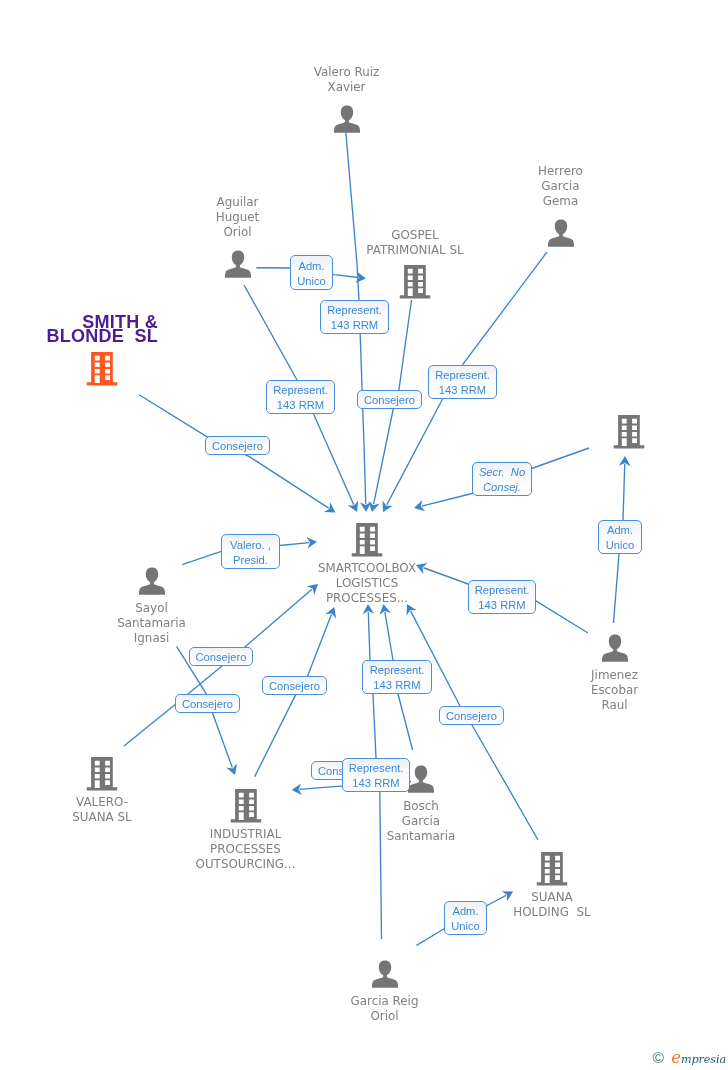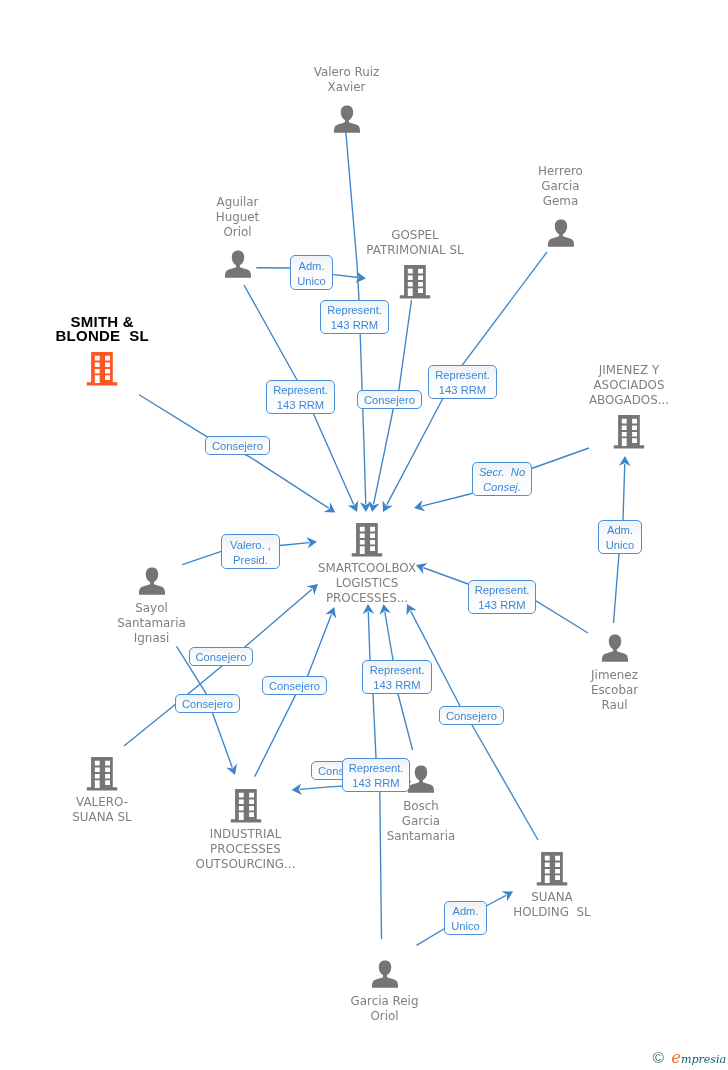--- a/index.html
+++ b/index.html
@@ -2,21 +2,21 @@
 <html><head>
 <meta charset="utf-8">
 <title>Relationship graph</title>
 <style>
   html,body{margin:0;padding:0;background:#fff;}
   body{width:728px;height:1070px;font-family:"Liberation Sans",sans-serif;position:relative;overflow:hidden;-webkit-font-smoothing:antialiased;}
   #stage{position:absolute;left:0;top:0;width:728px;height:1070px;}
   #edge-layer{position:absolute;left:0;top:0;width:728px;height:1070px;}
   .node{position:absolute;}
   .node-caption{position:absolute;left:50%;transform:translateX(-50%);text-align:center;color:#808080;font-family:"DejaVu Sans",sans-serif;font-size:11.9px;line-height:14.9px;white-space:pre;}
-  .node.is-focus .node-caption{font-family:"Liberation Sans",sans-serif;font-weight:bold;color:#000000;letter-spacing:.25px;font-size:15px;}
+  .node.is-focus .node-caption{font-family:"Liberation Sans",sans-serif;font-weight:bold;color:#4c1d95;letter-spacing:.25px;font-size:18px;text-align:right;}
   .node-icon{position:absolute;left:50%;transform:translateX(-50%);display:block;}
   .edge-label{position:absolute;border:1.3px solid #4a90d9;border-radius:5px;
     background:linear-gradient(180deg,#eef1f5 0%,#f7f9fb 35%,#fdfdfe 75%,#ffffff 100%);
     color:#3b88d6;font-family:"Liberation Sans",sans-serif;font-size:11.2px;line-height:14.6px;text-align:center;box-sizing:border-box;padding-top:2px;
     display:flex;flex-direction:column;align-items:center;justify-content:center;white-space:pre;}
   #watermark{position:absolute;right:2px;bottom:4px;display:flex;align-items:baseline;}
   #watermark .wm-c{color:#3d7283;font-size:15.5px;line-height:1;margin-right:7.5px;position:relative;top:0px;}
   #watermark .wm-brand{font-family:"DejaVu Serif",serif;font-style:italic;font-size:11.2px;line-height:1;color:#1c5d72;letter-spacing:-0.1px;}
   #watermark .wm-brand .wm-e{color:#f47321;font-size:16.5px;}
 </style>
@@ -113,23 +113,20 @@
             <path fill="#ffffff" d="M8.3 3.8 h4.9 v4.6 h-4.9 Z M8.3 10.4 h4.9 v4.6 h-4.9 Z M8.3 16.9 h4.9 v4.6 h-4.9 Z M18.6 3.8 h4.9 v4.6 h-4.9 Z M18.6 10.4 h4.9 v4.6 h-4.9 Z M18.6 16.9 h4.9 v4.6 h-4.9 Z M8.3 23.3 h4.9 v7.6 h-4.9 Z M18.6 23.3 h4.9 v4.6 h-4.9 Z "></path>
           </svg></span>
         <div class="node-caption" style="top: -37.1px;">GOSPEL
 PATRIMONIAL SL</div>
       </div>
       <div class="node" style="left: 569px; top: 415px; width: 120px; height: 34px;">
         <span class="node-icon" title="JIMENEZ Y ASOCIADOS ABOGADOS..." style="top: 0px; width: 31px; height: 34px;"><svg viewBox="0 0 31 34" width="31" height="34">
             <path fill="#757575" d="M4.6 0 H26.3 V30.2 H31 V33.6 H0 V30.2 H4.6 Z"></path>
             <path fill="#ffffff" d="M8.3 3.8 h4.9 v4.6 h-4.9 Z M8.3 10.4 h4.9 v4.6 h-4.9 Z M8.3 16.9 h4.9 v4.6 h-4.9 Z M18.6 3.8 h4.9 v4.6 h-4.9 Z M18.6 10.4 h4.9 v4.6 h-4.9 Z M18.6 16.9 h4.9 v4.6 h-4.9 Z M8.3 23.3 h4.9 v7.6 h-4.9 Z M18.6 23.3 h4.9 v4.6 h-4.9 Z "></path>
           </svg></span>
-        <div class="node-caption" style="top: -52px;">JIMENEZ Y
-ASOCIADOS
-ABOGADOS...</div>
       </div>
       <div class="node" style="left: 307px; top: 523px; width: 120px; height: 34px;">
         <span class="node-icon" title="SMARTCOOLBOX LOGISTICS PROCESSES..." style="top: 0px; width: 31px; height: 34px;"><svg viewBox="0 0 31 34" width="31" height="34">
             <path fill="#757575" d="M4.6 0 H26.3 V30.2 H31 V33.6 H0 V30.2 H4.6 Z"></path>
             <path fill="#ffffff" d="M8.3 3.8 h4.9 v4.6 h-4.9 Z M8.3 10.4 h4.9 v4.6 h-4.9 Z M8.3 16.9 h4.9 v4.6 h-4.9 Z M18.6 3.8 h4.9 v4.6 h-4.9 Z M18.6 10.4 h4.9 v4.6 h-4.9 Z M18.6 16.9 h4.9 v4.6 h-4.9 Z M8.3 23.3 h4.9 v7.6 h-4.9 Z M18.6 23.3 h4.9 v4.6 h-4.9 Z "></path>
           </svg></span>
         <div class="node-caption" style="top: 38px;">SMARTCOOLBOX
 LOGISTICS
 PROCESSES...</div>
       </div>

